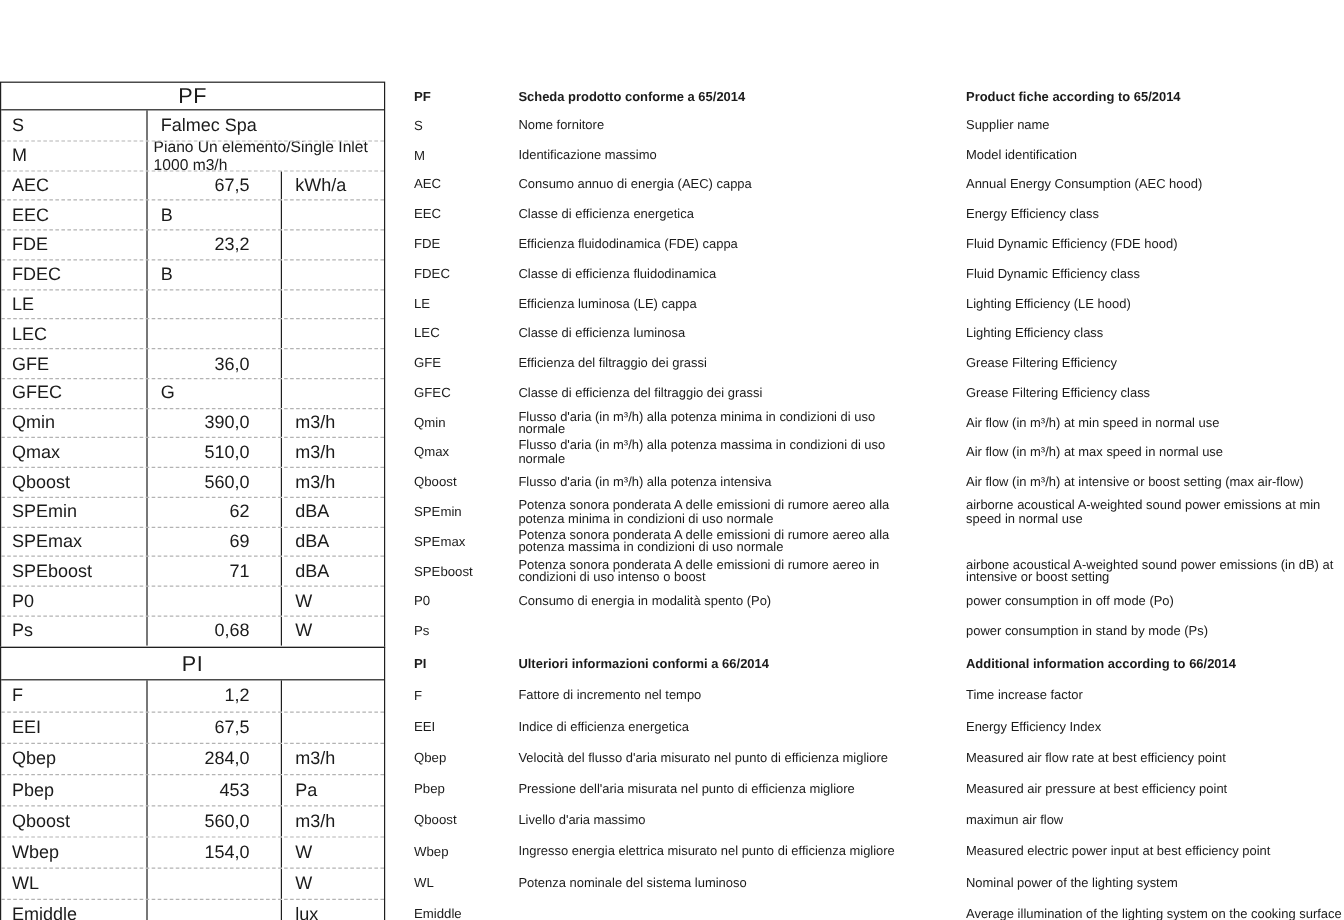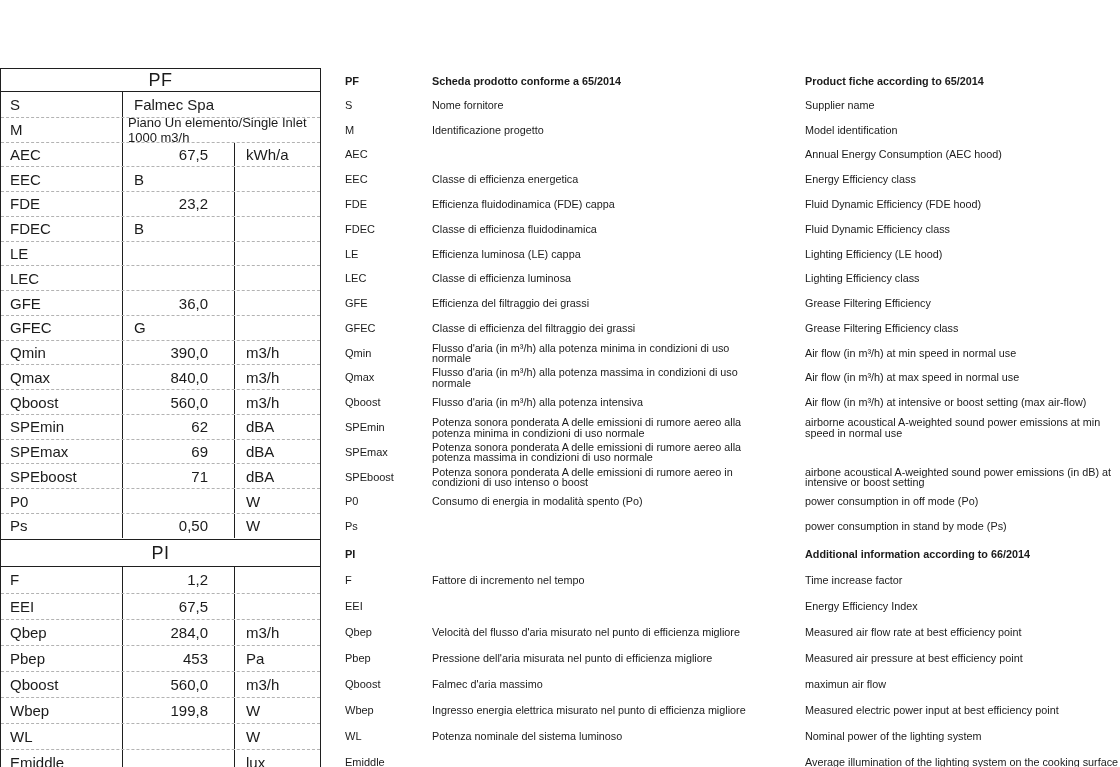--- a/index.html
+++ b/index.html
@@ -89,21 +89,21 @@
         <div class="c c-value left">G</div>
         <div class="c c-unit"></div>
       </div>
       <div class="tbl-row" style="height: 24.78px;">
         <div class="c c-code">Qmin</div>
         <div class="c c-value right">390,0</div>
         <div class="c c-unit">m3/h</div>
       </div>
       <div class="tbl-row" style="height: 24.78px;">
         <div class="c c-code">Qmax</div>
-        <div class="c c-value right">840,0</div>
+        <div class="c c-value right">510,0</div>
         <div class="c c-unit">m3/h</div>
       </div>
       <div class="tbl-row" style="height: 24.78px;">
         <div class="c c-code">Qboost</div>
         <div class="c c-value right">560,0</div>
         <div class="c c-unit">m3/h</div>
       </div>
       <div class="tbl-row" style="height: 24.78px;">
         <div class="c c-code">SPEmin</div>
         <div class="c c-value right">62</div>
@@ -119,41 +119,42 @@
         <div class="c c-value right">71</div>
         <div class="c c-unit">dBA</div>
       </div>
       <div class="tbl-row" style="height: 24.78px;">
         <div class="c c-code">P0</div>
         <div class="c c-value left"></div>
         <div class="c c-unit">W</div>
       </div>
       <div class="tbl-row" style="height: 24.78px;">
         <div class="c c-code">Ps</div>
-        <div class="c c-value right">0,50</div>
+        <div class="c c-value right">0,68</div>
         <div class="c c-unit">W</div>
       </div>
     </div>
     <div class="legend-row bold" style="top: 28px; height: 25px;">
       <div class="lg lg-code">PF</div>
       <div class="lg lg-it">Scheda prodotto conforme a 65/2014</div>
       <div class="lg lg-en">Product fiche according to 65/2014</div>
     </div>
     <div class="legend-row" style="top: 52.5px; height: 24.78px;">
       <div class="lg lg-code">S</div>
       <div class="lg lg-it">Nome fornitore</div>
       <div class="lg lg-en">Supplier name</div>
     </div>
     <div class="legend-row" style="top: 77.28px; height: 24.78px;">
       <div class="lg lg-code">M</div>
-      <div class="lg lg-it">Identificazione progetto</div>
+      <div class="lg lg-it">Identificazione massimo</div>
       <div class="lg lg-en">Model identification</div>
     </div>
     <div class="legend-row" style="top: 102.06px; height: 24.78px;">
       <div class="lg lg-code">AEC</div>
+      <div class="lg lg-it">Consumo annuo di energia (AEC) cappa</div>
       <div class="lg lg-en">Annual Energy Consumption (AEC hood)</div>
     </div>
     <div class="legend-row" style="top: 126.84px; height: 24.78px;">
       <div class="lg lg-code">EEC</div>
       <div class="lg lg-it">Classe di efficienza energetica</div>
       <div class="lg lg-en">Energy Efficiency class</div>
     </div>
     <div class="legend-row" style="top: 151.62px; height: 24.78px;">
       <div class="lg lg-code">FDE</div>
       <div class="lg lg-it">Efficienza fluidodinamica (FDE) cappa</div>
@@ -244,65 +245,67 @@
         <div class="c c-value right">453</div>
         <div class="c c-unit">Pa</div>
       </div>
       <div class="tbl-row" style="height: 25.95px;">
         <div class="c c-code">Qboost</div>
         <div class="c c-value right">560,0</div>
         <div class="c c-unit">m3/h</div>
       </div>
       <div class="tbl-row" style="height: 25.95px;">
         <div class="c c-code">Wbep</div>
-        <div class="c c-value right">199,8</div>
+        <div class="c c-value right">154,0</div>
         <div class="c c-unit">W</div>
       </div>
       <div class="tbl-row" style="height: 25.95px;">
         <div class="c c-code">WL</div>
         <div class="c c-value left"></div>
         <div class="c c-unit">W</div>
       </div>
       <div class="tbl-row" style="height: 25.95px;">
         <div class="c c-code">Emiddle</div>
         <div class="c c-value left"></div>
         <div class="c c-unit">lux</div>
       </div>
       <div class="tbl-row" style="height: 25.95px;">
         <div class="c c-code">Lwa=SPEmax</div>
         <div class="c c-value right">69</div>
         <div class="c c-unit">dBA</div>
       </div>
     </div>
     <div class="legend-row bold" style="top: 499px; height: 29px;">
       <div class="lg lg-code">PI</div>
+      <div class="lg lg-it">Ulteriori informazioni conformi a 66/2014</div>
       <div class="lg lg-en">Additional information according to 66/2014</div>
     </div>
     <div class="legend-row" style="top: 527.5px; height: 25.95px;">
       <div class="lg lg-code">F</div>
       <div class="lg lg-it">Fattore di incremento nel tempo</div>
       <div class="lg lg-en">Time increase factor</div>
     </div>
     <div class="legend-row" style="top: 553.45px; height: 25.95px;">
       <div class="lg lg-code">EEI</div>
+      <div class="lg lg-it">Indice di efficienza energetica</div>
       <div class="lg lg-en">Energy Efficiency Index</div>
     </div>
     <div class="legend-row" style="top: 579.4px; height: 25.95px;">
       <div class="lg lg-code">Qbep</div>
       <div class="lg lg-it">Velocità del flusso d'aria misurato nel punto di efficienza migliore</div>
       <div class="lg lg-en">Measured air flow rate at best efficiency point</div>
     </div>
     <div class="legend-row" style="top: 605.35px; height: 25.95px;">
       <div class="lg lg-code">Pbep</div>
       <div class="lg lg-it">Pressione dell'aria misurata nel punto di efficienza migliore</div>
       <div class="lg lg-en">Measured air pressure at best efficiency point</div>
     </div>
     <div class="legend-row" style="top: 631.3px; height: 25.95px;">
       <div class="lg lg-code">Qboost</div>
-      <div class="lg lg-it">Falmec d'aria massimo</div>
+      <div class="lg lg-it">Livello d'aria massimo</div>
       <div class="lg lg-en">maximun air flow</div>
     </div>
     <div class="legend-row" style="top: 657.25px; height: 25.95px;">
       <div class="lg lg-code">Wbep</div>
       <div class="lg lg-it">Ingresso energia elettrica misurato nel punto di efficienza migliore</div>
       <div class="lg lg-en">Measured electric power input at best efficiency point</div>
     </div>
     <div class="legend-row" style="top: 683.2px; height: 25.95px;">
       <div class="lg lg-code">WL</div>
       <div class="lg lg-it">Potenza nominale del sistema luminoso</div>

